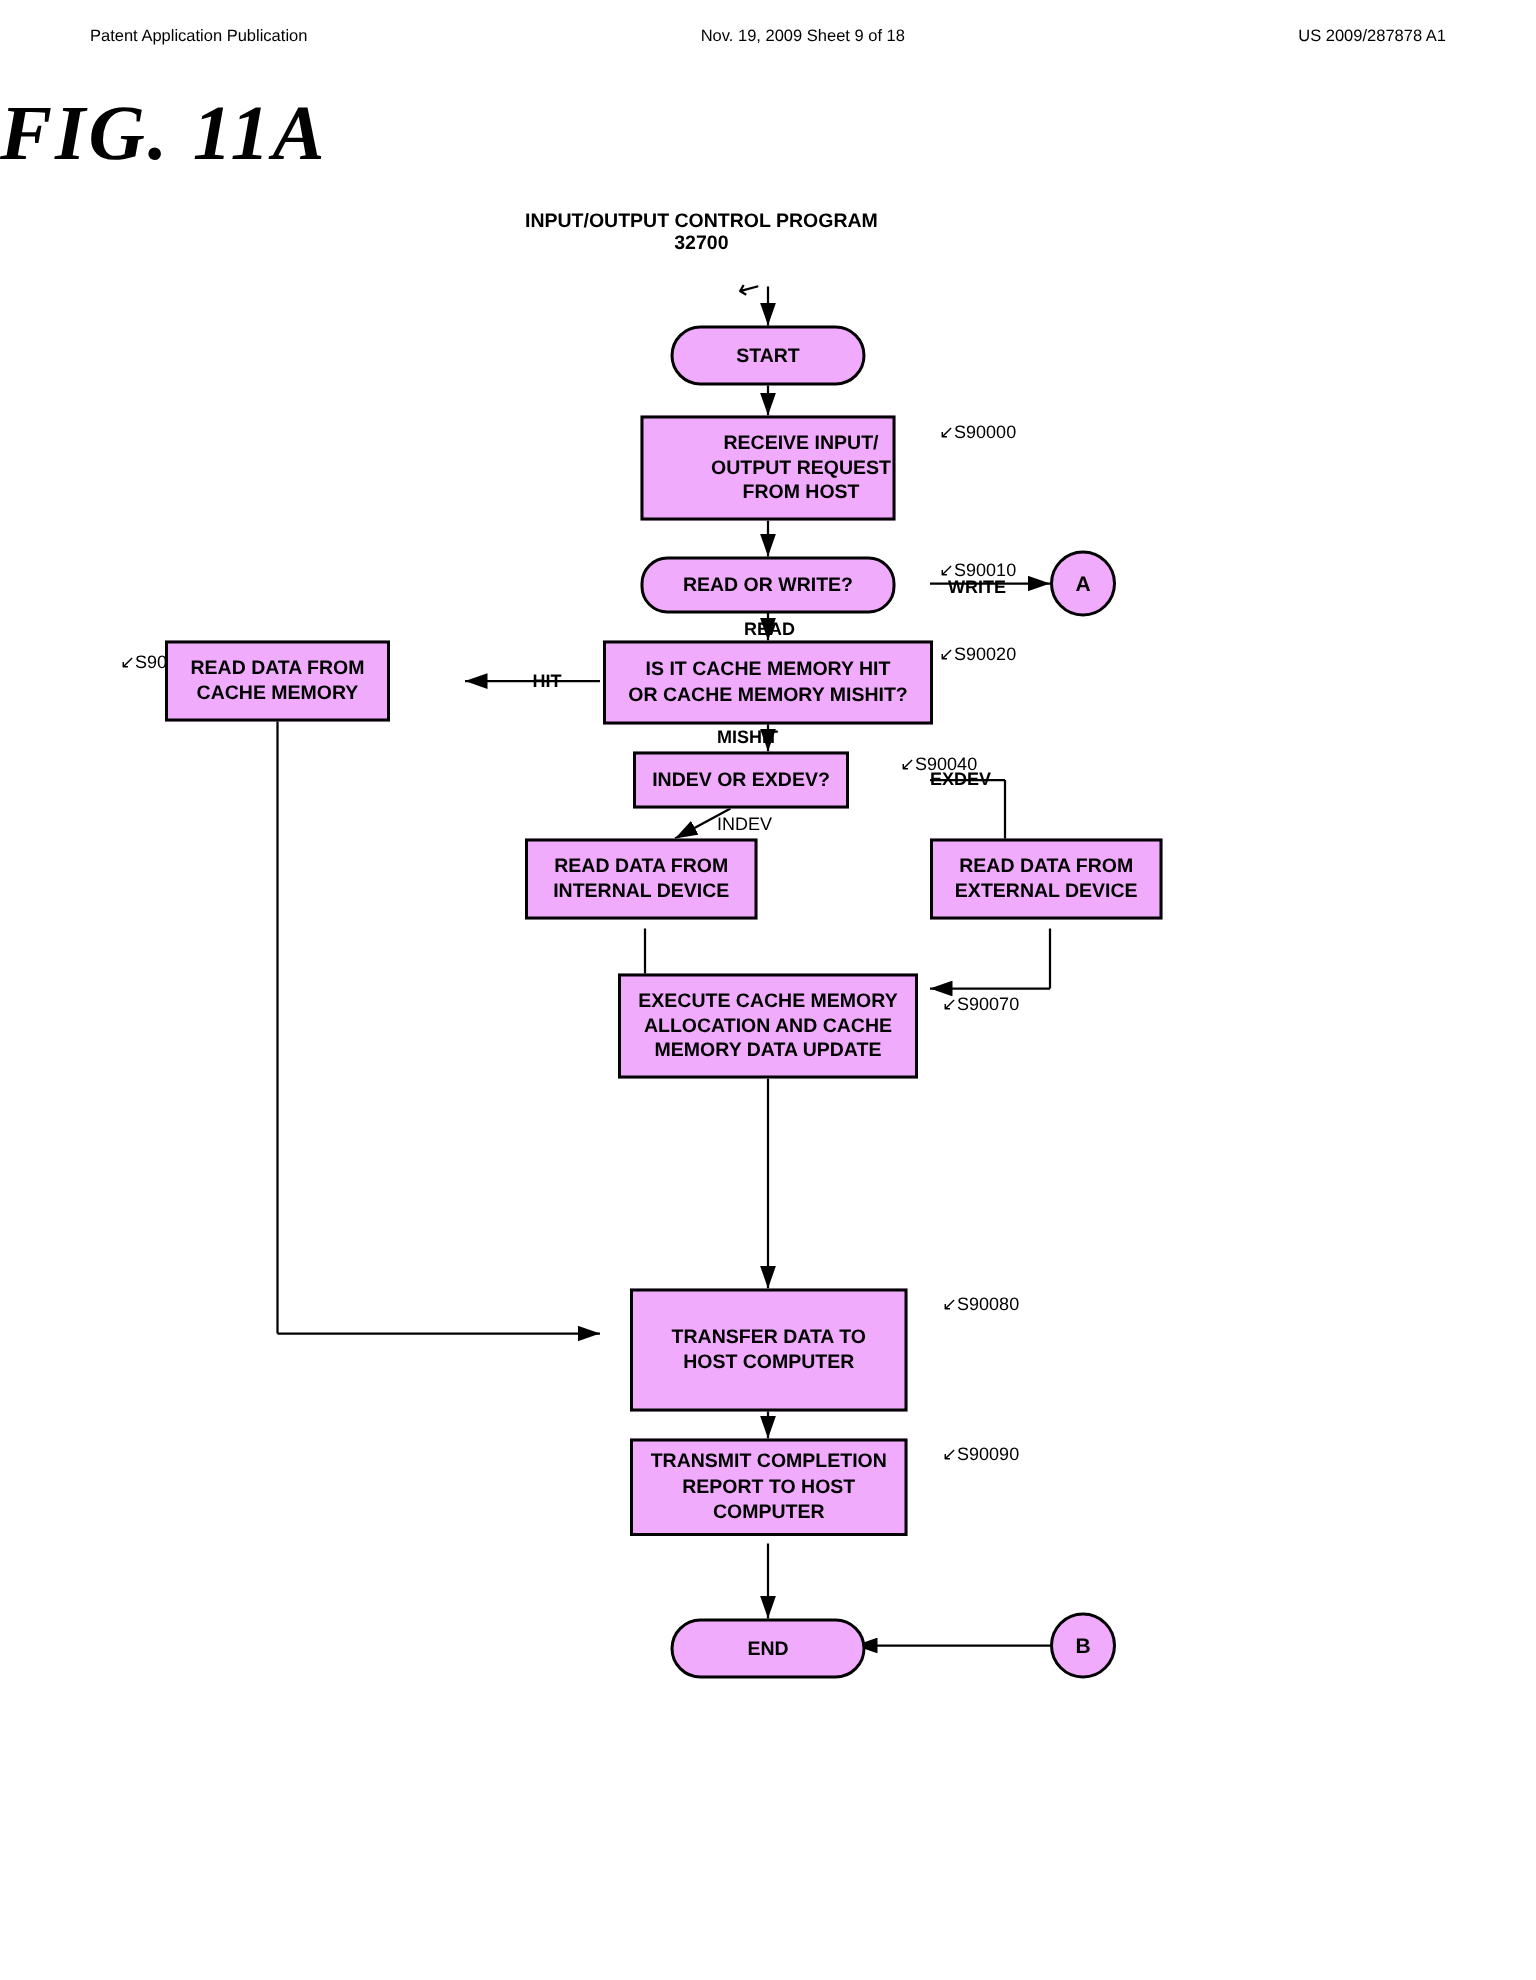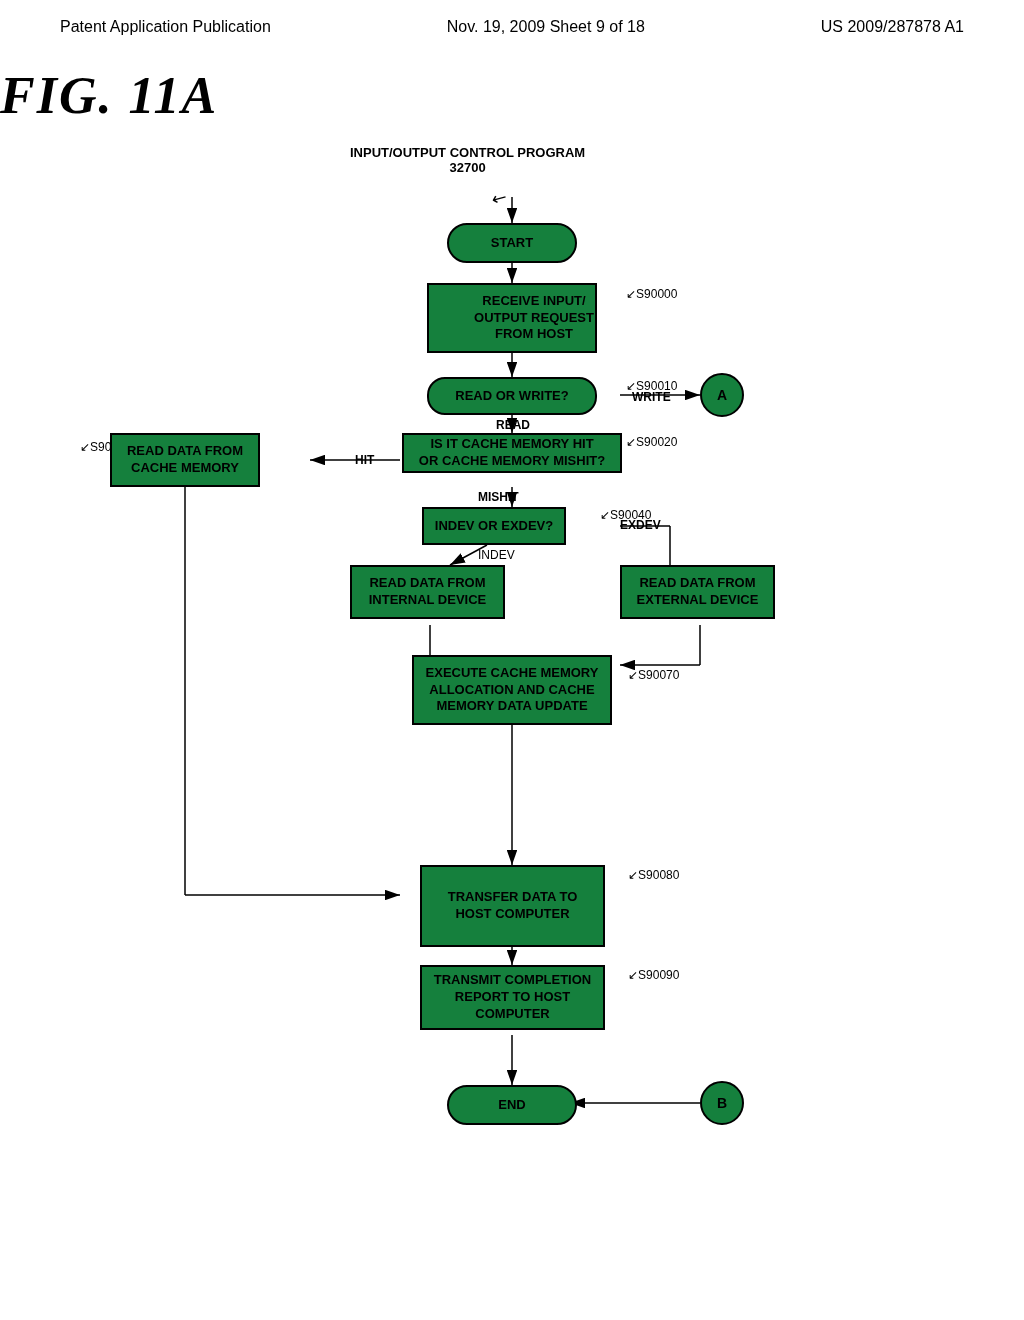--- a/index.html
+++ b/index.html
@@ -10,21 +10,21 @@
       min-height: 1320px;
       position: relative;
       overflow: hidden;
     }
 
     .page-header {
       display: flex;
       justify-content: space-between;
       align-items: center;
       padding: 18px 60px 0 60px;
-      font-size: 16px;
+      font-size: 11px;
     }
 
     .fig-title {
       font-size: 52px;
       font-style: italic;
       font-weight: bold;
       font-family: 'Times New Roman', serif;
       margin-top: 30px;
       letter-spacing: 2px;
     }
@@ -33,21 +33,21 @@
       position: relative;
       width: 100%;
       height: 1180px;
       margin-top: 10px;
     }
 
     
     .fc-box {
       position: absolute;
       border: 2px solid #000;
-      background: #15803d;
+      background: #f0abfc;
       display: flex;
       align-items: center;
       justify-content: center;
       text-align: center;
       font-size: 13px;
       font-weight: bold;
       font-family: Arial, sans-serif;
       line-height: 1.3;
     }
 
@@ -165,21 +165,21 @@
   <div class="fc-label" style="left:632px; top:255px; font-weight:bold;">WRITE</div>
 
   <div class="fc-box" style="width:170px; height:38px; left:427px; top:242px;border-radius:18px;">
     <span>READ OR WRITE?</span>
   </div>
 
   <div class="fc-label" style="left:496px; top:283px; font-weight:bold;">READ</div>
 
   <div class="fc-label" style="left:626px; top:300px;">↙S90020</div>
 
-  <div class="fc-box" style="width:220px; height:40px; left:402px; top:298px;">
+  <div class="fc-box" style="width:220px; height:56px; left:402px; top:298px;">
     <span style="white-space:pre-line;">IS IT CACHE MEMORY HIT
 OR CACHE MEMORY MISHIT?</span>
   </div>
 
   <div class="fc-label" style="left:355px; top:318px; font-weight:bold;">HIT</div>
 
   <div class="fc-label" style="left:478px; top:355px; font-weight:bold;">MISHIT</div>
 
   <div class="fc-label" style="left:80px; top:305px;">↙S90030</div>
 

